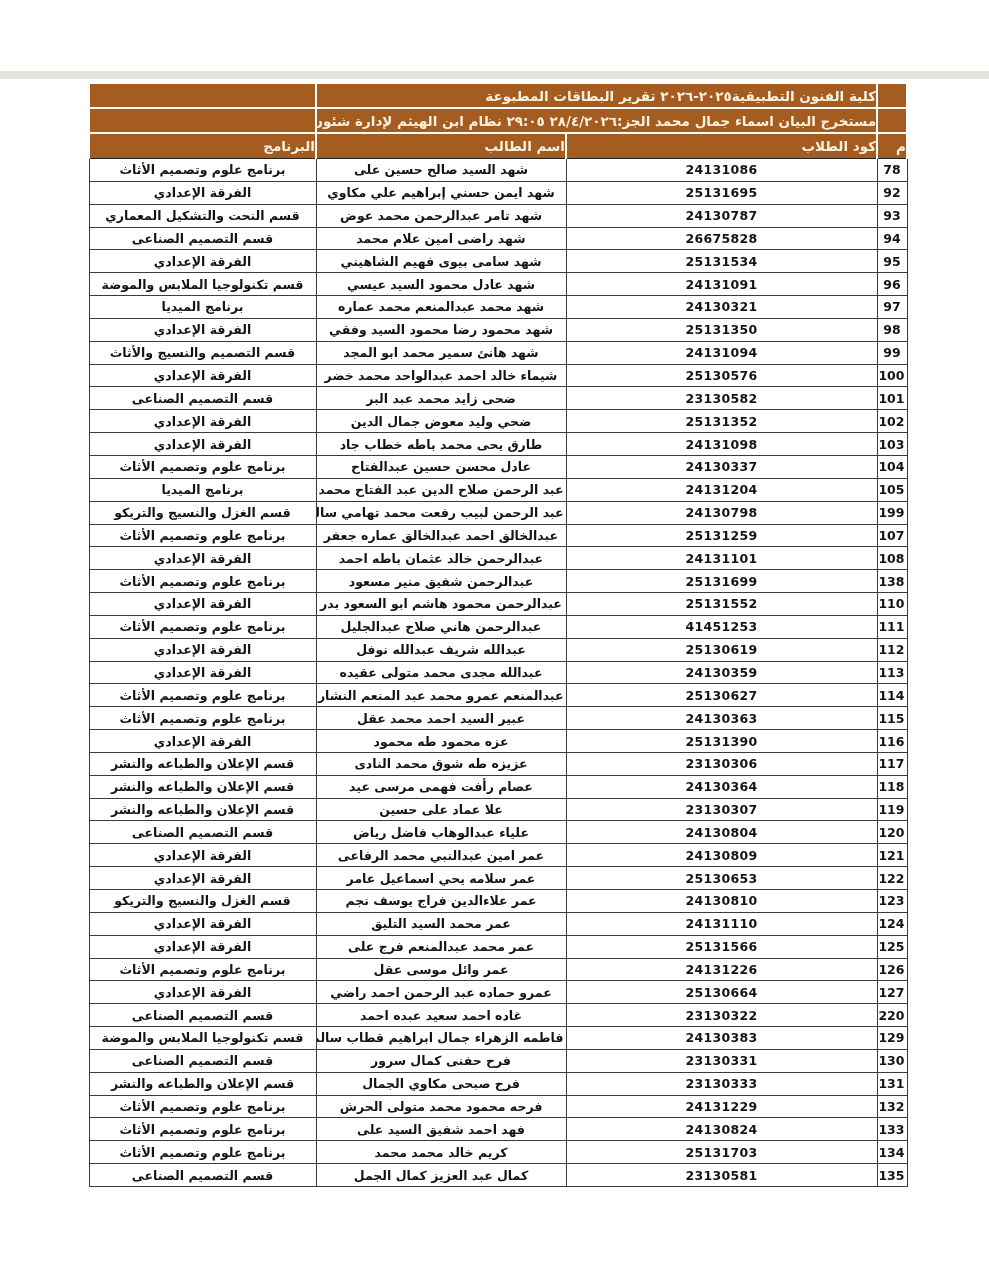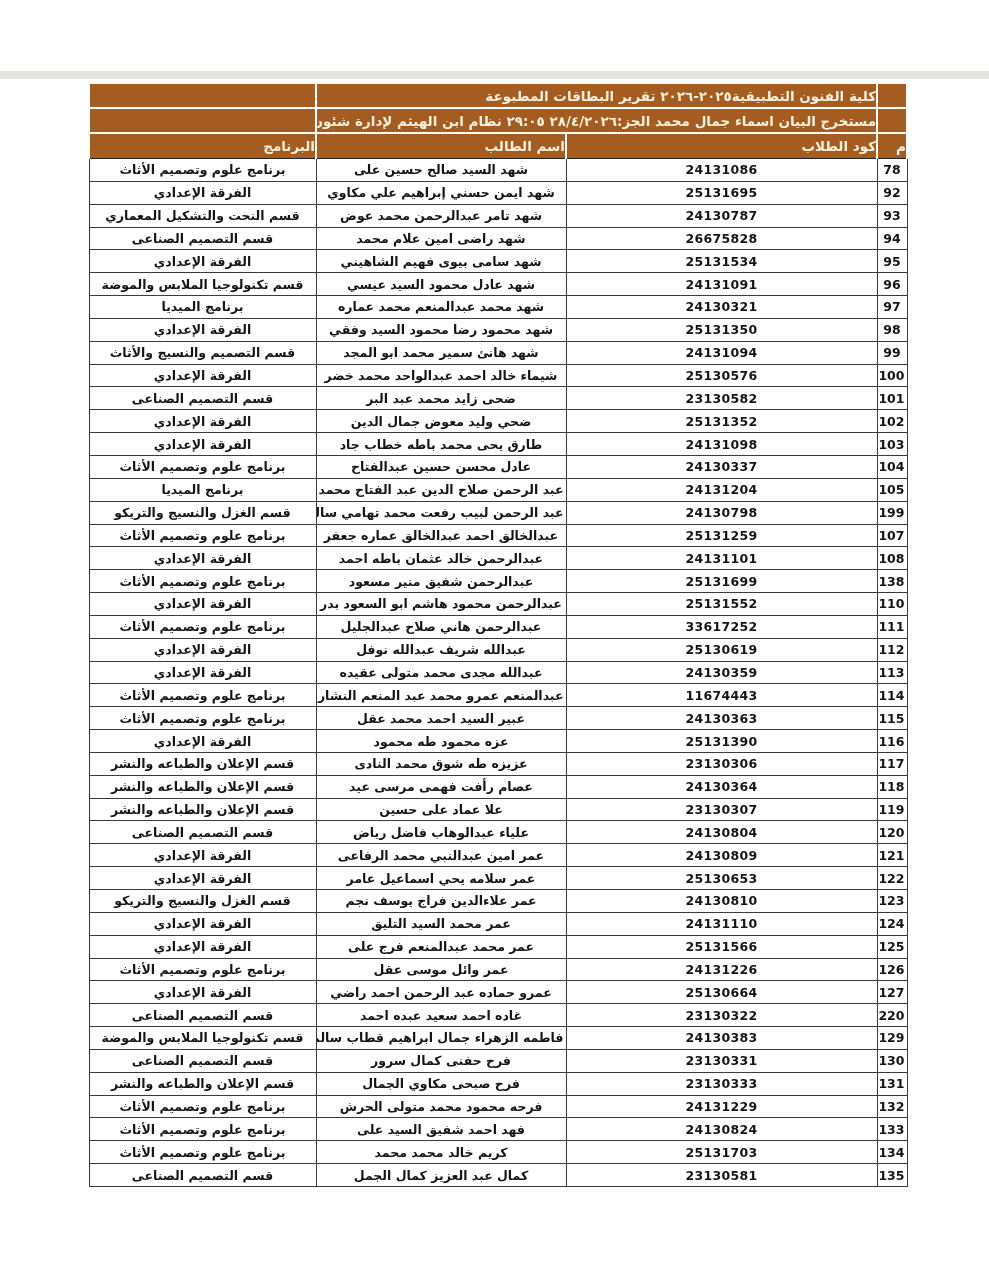--- a/index.html
+++ b/index.html
@@ -175,39 +175,39 @@
       <td class="c-prog">برنامج علوم وتصميم الأثاث</td>
     </tr>
       <tr class="data-row">
       <td class="c-num">110</td>
       <td class="c-code">25131552</td>
       <td class="c-name">عبدالرحمن محمود هاشم ابو السعود بدر</td>
       <td class="c-prog">الفرقة الإعدادي</td>
     </tr>
       <tr class="data-row">
       <td class="c-num">111</td>
-      <td class="c-code">33617252</td>
+      <td class="c-code">41451253</td>
       <td class="c-name">عبدالرحمن هاني صلاح عبدالجليل</td>
       <td class="c-prog">برنامج علوم وتصميم الأثاث</td>
     </tr>
       <tr class="data-row">
       <td class="c-num">112</td>
       <td class="c-code">25130619</td>
       <td class="c-name">عبدالله شريف عبدالله نوفل</td>
       <td class="c-prog">الفرقة الإعدادي</td>
     </tr>
       <tr class="data-row">
       <td class="c-num">113</td>
       <td class="c-code">24130359</td>
       <td class="c-name">عبدالله مجدى محمد متولى عقيده</td>
       <td class="c-prog">الفرقة الإعدادي</td>
     </tr>
       <tr class="data-row">
       <td class="c-num">114</td>
-      <td class="c-code">11674443</td>
+      <td class="c-code">25130627</td>
       <td class="c-name">عبدالمنعم عمرو محمد عبد المنعم النشار</td>
       <td class="c-prog">برنامج علوم وتصميم الأثاث</td>
     </tr>
       <tr class="data-row">
       <td class="c-num">115</td>
       <td class="c-code">24130363</td>
       <td class="c-name">عبير السيد احمد محمد عقل</td>
       <td class="c-prog">برنامج علوم وتصميم الأثاث</td>
     </tr>
       <tr class="data-row">

